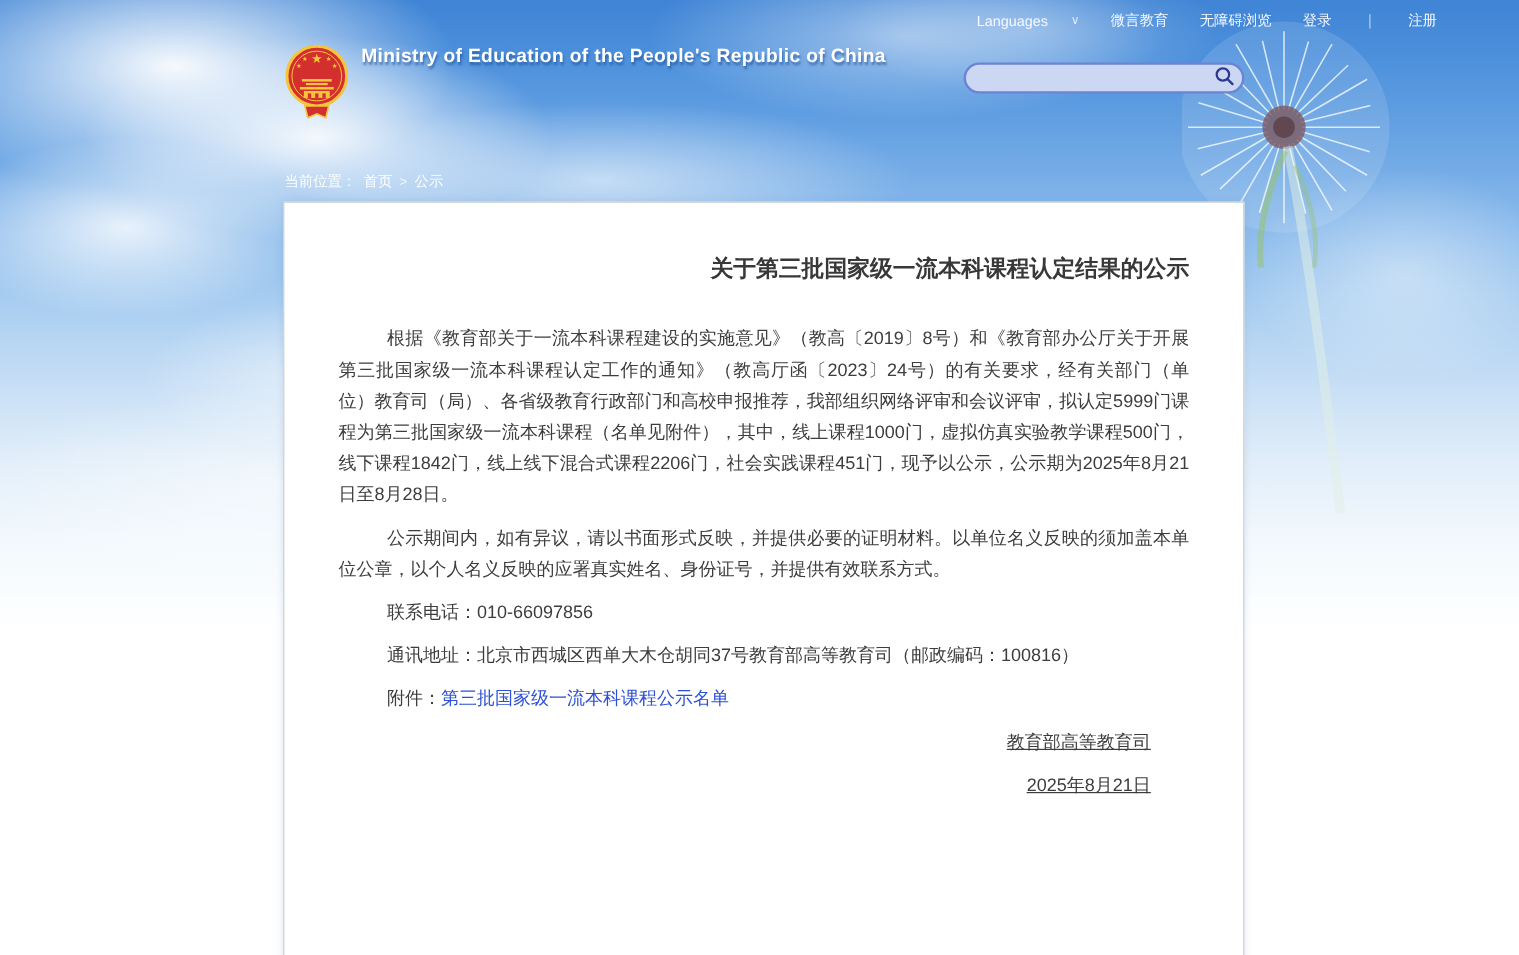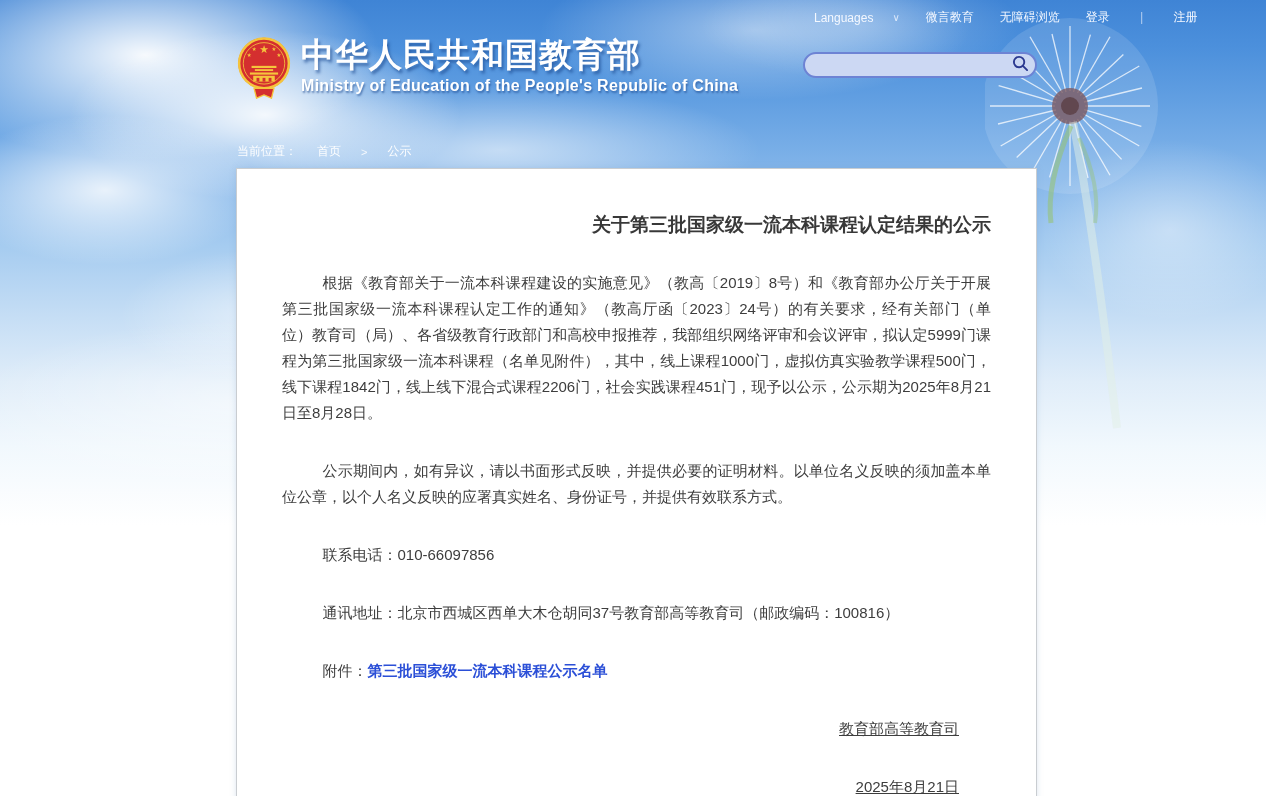--- a/index.html
+++ b/index.html
@@ -74,44 +74,44 @@
   }
   .search-btn {
     width: 30px; height: 100%; border: none; background: transparent;
     display: flex; align-items: center; justify-content: center; cursor: pointer;
   }
 
   
   .breadcrumb {
     position: absolute; left: 237px; top: 143px;
     font-size: 12px; color: rgba(255,255,255,0.97);
-    display: flex; gap: 20px; align-items: center;
+    display: flex; gap: 6px; align-items: center;
   }
   .breadcrumb a { color: rgba(255,255,255,0.97); text-decoration: none; cursor: pointer; }
   .breadcrumb .sep { font-size: 11px; color: rgba(255,255,255,0.85); }
 
   
   .card {
     position: absolute; left: 236px; top: 168px;
     width: 801px; height: 660px;
     background: #ffffff;
     border: 1px solid #c9cdd1;
     box-shadow: 0 0 6px rgba(120,150,190,0.25);
     padding: 36px 45px 30px;
   }
   .article-title {
     font-size: 19px; font-weight: bold; color: #383838;
     text-align: right; line-height: 24px; margin-top: 8px;
   }
   .card p {
     font-size: 15px; line-height: 26px; color: #3d3d3d;
-    text-indent: 2.7em; text-align: justify; margin-top: 32px;
+    text-indent: 2.7em; text-align: justify; margin-top: 10px;
   }
   .card p.lead { margin-top: 33px; }
-  .attachment a { color: #2b4fd7; text-decoration: none; cursor: pointer; font-weight: bold; }
+  .attachment a { color: #2b4fd7; text-decoration: none; cursor: pointer; }
   .card p.sig { text-align: right; text-indent: 0; padding-right: 32px; text-decoration: underline; }
 </style>
 </head>
 <body>
 
 <div class="cloud c1"></div>
 <div class="cloud c2"></div>
 <div class="cloud c3"></div>
 <div class="cloud c4"></div>
 <div class="cloud c5"></div>
@@ -173,21 +173,20 @@
       <rect x="21" y="40" width="22" height="2.2" fill="#f5c53c"></rect>
       <rect x="15" y="44" width="34" height="2.6" fill="#f5c53c"></rect>
       <rect x="19" y="48" width="26" height="7" fill="#f5c53c"></rect>
       <rect x="23" y="50.5" width="3.4" height="4.5" fill="#d42f2f"></rect>
       <rect x="30.3" y="50.5" width="3.4" height="4.5" fill="#d42f2f"></rect>
       <rect x="37.6" y="50.5" width="3.4" height="4.5" fill="#d42f2f"></rect>
       <polygon points="20,63 44,63 41,75 32,71 23,75" fill="#d42f2f" stroke="#f5c53c" stroke-width="1.6"></polygon>
     </svg>
   </span>
   <span>
-    <div class="site-title">中华人民共和国教育部</div>
     <div class="site-subtitle">Ministry of Education of the People's Republic of China</div>
   </span>
 </div>
 
 <div class="search">
   <input type="text" value="" style="">
   <button class="search-btn">
     <span>
       <svg width="17" height="17" viewBox="0 0 18 18">
         <circle cx="7.5" cy="7.5" r="5.5" fill="none" stroke="#2b3990" stroke-width="2"></circle>

